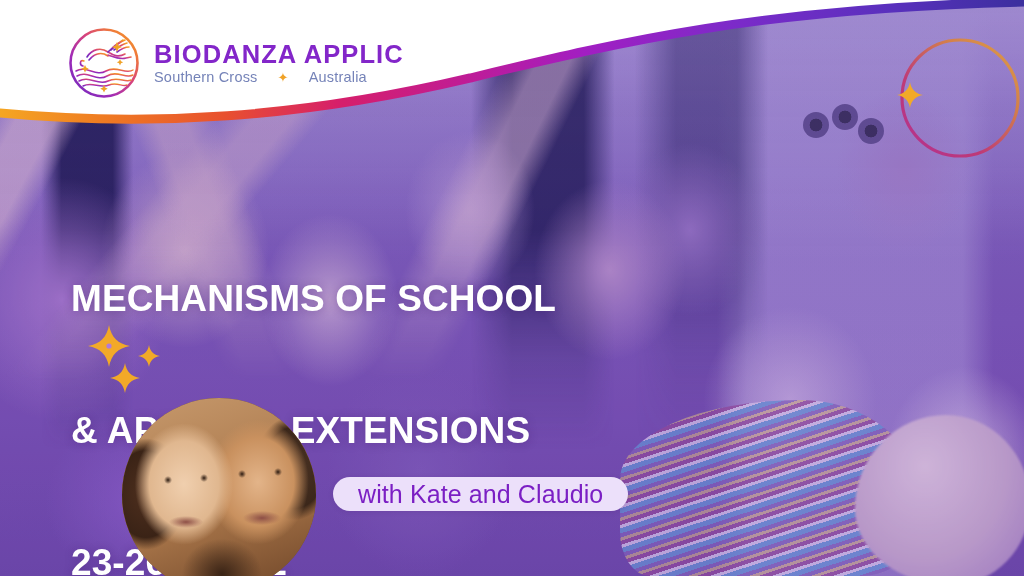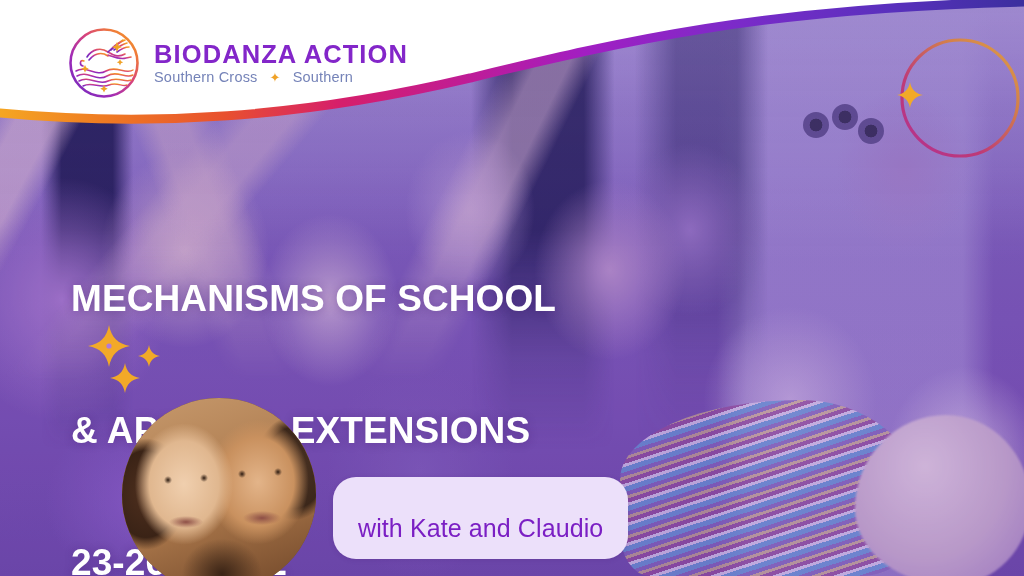--- a/index.html
+++ b/index.html
@@ -141,21 +141,21 @@
   }
   .logo-sub {
     font-size: 14.5px;
     font-weight: 400;
     letter-spacing: .2px;
     color: #7583b8;
     line-height: 1;
     white-space: nowrap;
     display: flex;
     align-items: center;
-    gap: 12px;
+    gap: 20px;
   }
   .logo-sub .diamond-icon { color: #f0a227; font-size: 13px; line-height: 1; }
 
   
   .headline {
     position: absolute;
     left: 71px; top: 189px;
     color: #ffffff;
     font-size: 37px;
     font-weight: 700;
@@ -202,24 +202,24 @@
       radial-gradient(circle 4px at 156px 74px, #2b1a10 0%, rgba(43,26,16,0) 100%),
       radial-gradient(ellipse 17px 6px at 64px 124px, #8d4f46 0%, rgba(141,79,70,0) 100%),
       radial-gradient(ellipse 19px 7px at 140px 120px, #8d4f46 0%, rgba(141,79,70,0) 100%);
     filter: blur(.6px);
   }
 
   
   .caption-pill {
     position: absolute;
     left: 333px; top: 477px;
-    height: 50px;
-    padding: 16px 25px;
+    height: 34px;
+    padding: 0 25px;
     display: flex;
-    align-items: flex-end;
+    align-items: center;
     border-radius: 23px;
     background: #ece0fa;
     color: #7b1fc4;
     font-size: 25px;
     font-weight: 400;
     letter-spacing: .1px;
     white-space: nowrap;
     box-shadow: 0 1px 5px rgba(70,30,110,.18);
   }
 </style>
@@ -310,25 +310,25 @@
 
         <g fill="#f0a227">
           <path d="M49,15 l1.6,3.4 l3.4,1.6 l-3.4,1.6 l-1.6,3.4 l-1.6,-3.4 l-3.4,-1.6 l3.4,-1.6 Z"></path>
           <path d="M17,38 l1.2,2.5 l2.5,1.2 l-2.5,1.2 l-1.2,2.5 l-1.2,-2.5 l-2.5,-1.2 l2.5,-1.2 Z"></path>
           <path d="M36,58 l1.2,2.5 l2.5,1.2 l-2.5,1.2 l-1.2,2.5 l-1.2,-2.5 l-2.5,-1.2 l2.5,-1.2 Z"></path>
           <path d="M52,32 l1,2.2 l2.2,1 l-2.2,1 l-1,2.2 l-1,-2.2 l-2.2,-1 l2.2,-1 Z"></path>
         </g>
       </svg>
     </div>
     <div class="logo-text">
-      <div class="logo-title">BIODANZA ACTION</div>
+      <div class="logo-title">BIODANZA APPLIC</div>
       <div class="logo-sub">
         <span>Southern Cross</span>
         <span class="diamond-icon">✦</span>
-        <span>Southern</span>
+        <span>Australia</span>
       </div>
     </div>
   </div>
 
   <div class="headline">
     <span class="l">MECHANISMS OF SCHOOL</span>
     <span class="l">&amp; APPLIC &amp; EXTENSIONS</span>
     <span class="l">23-26 APRIL</span>
   </div>
 

